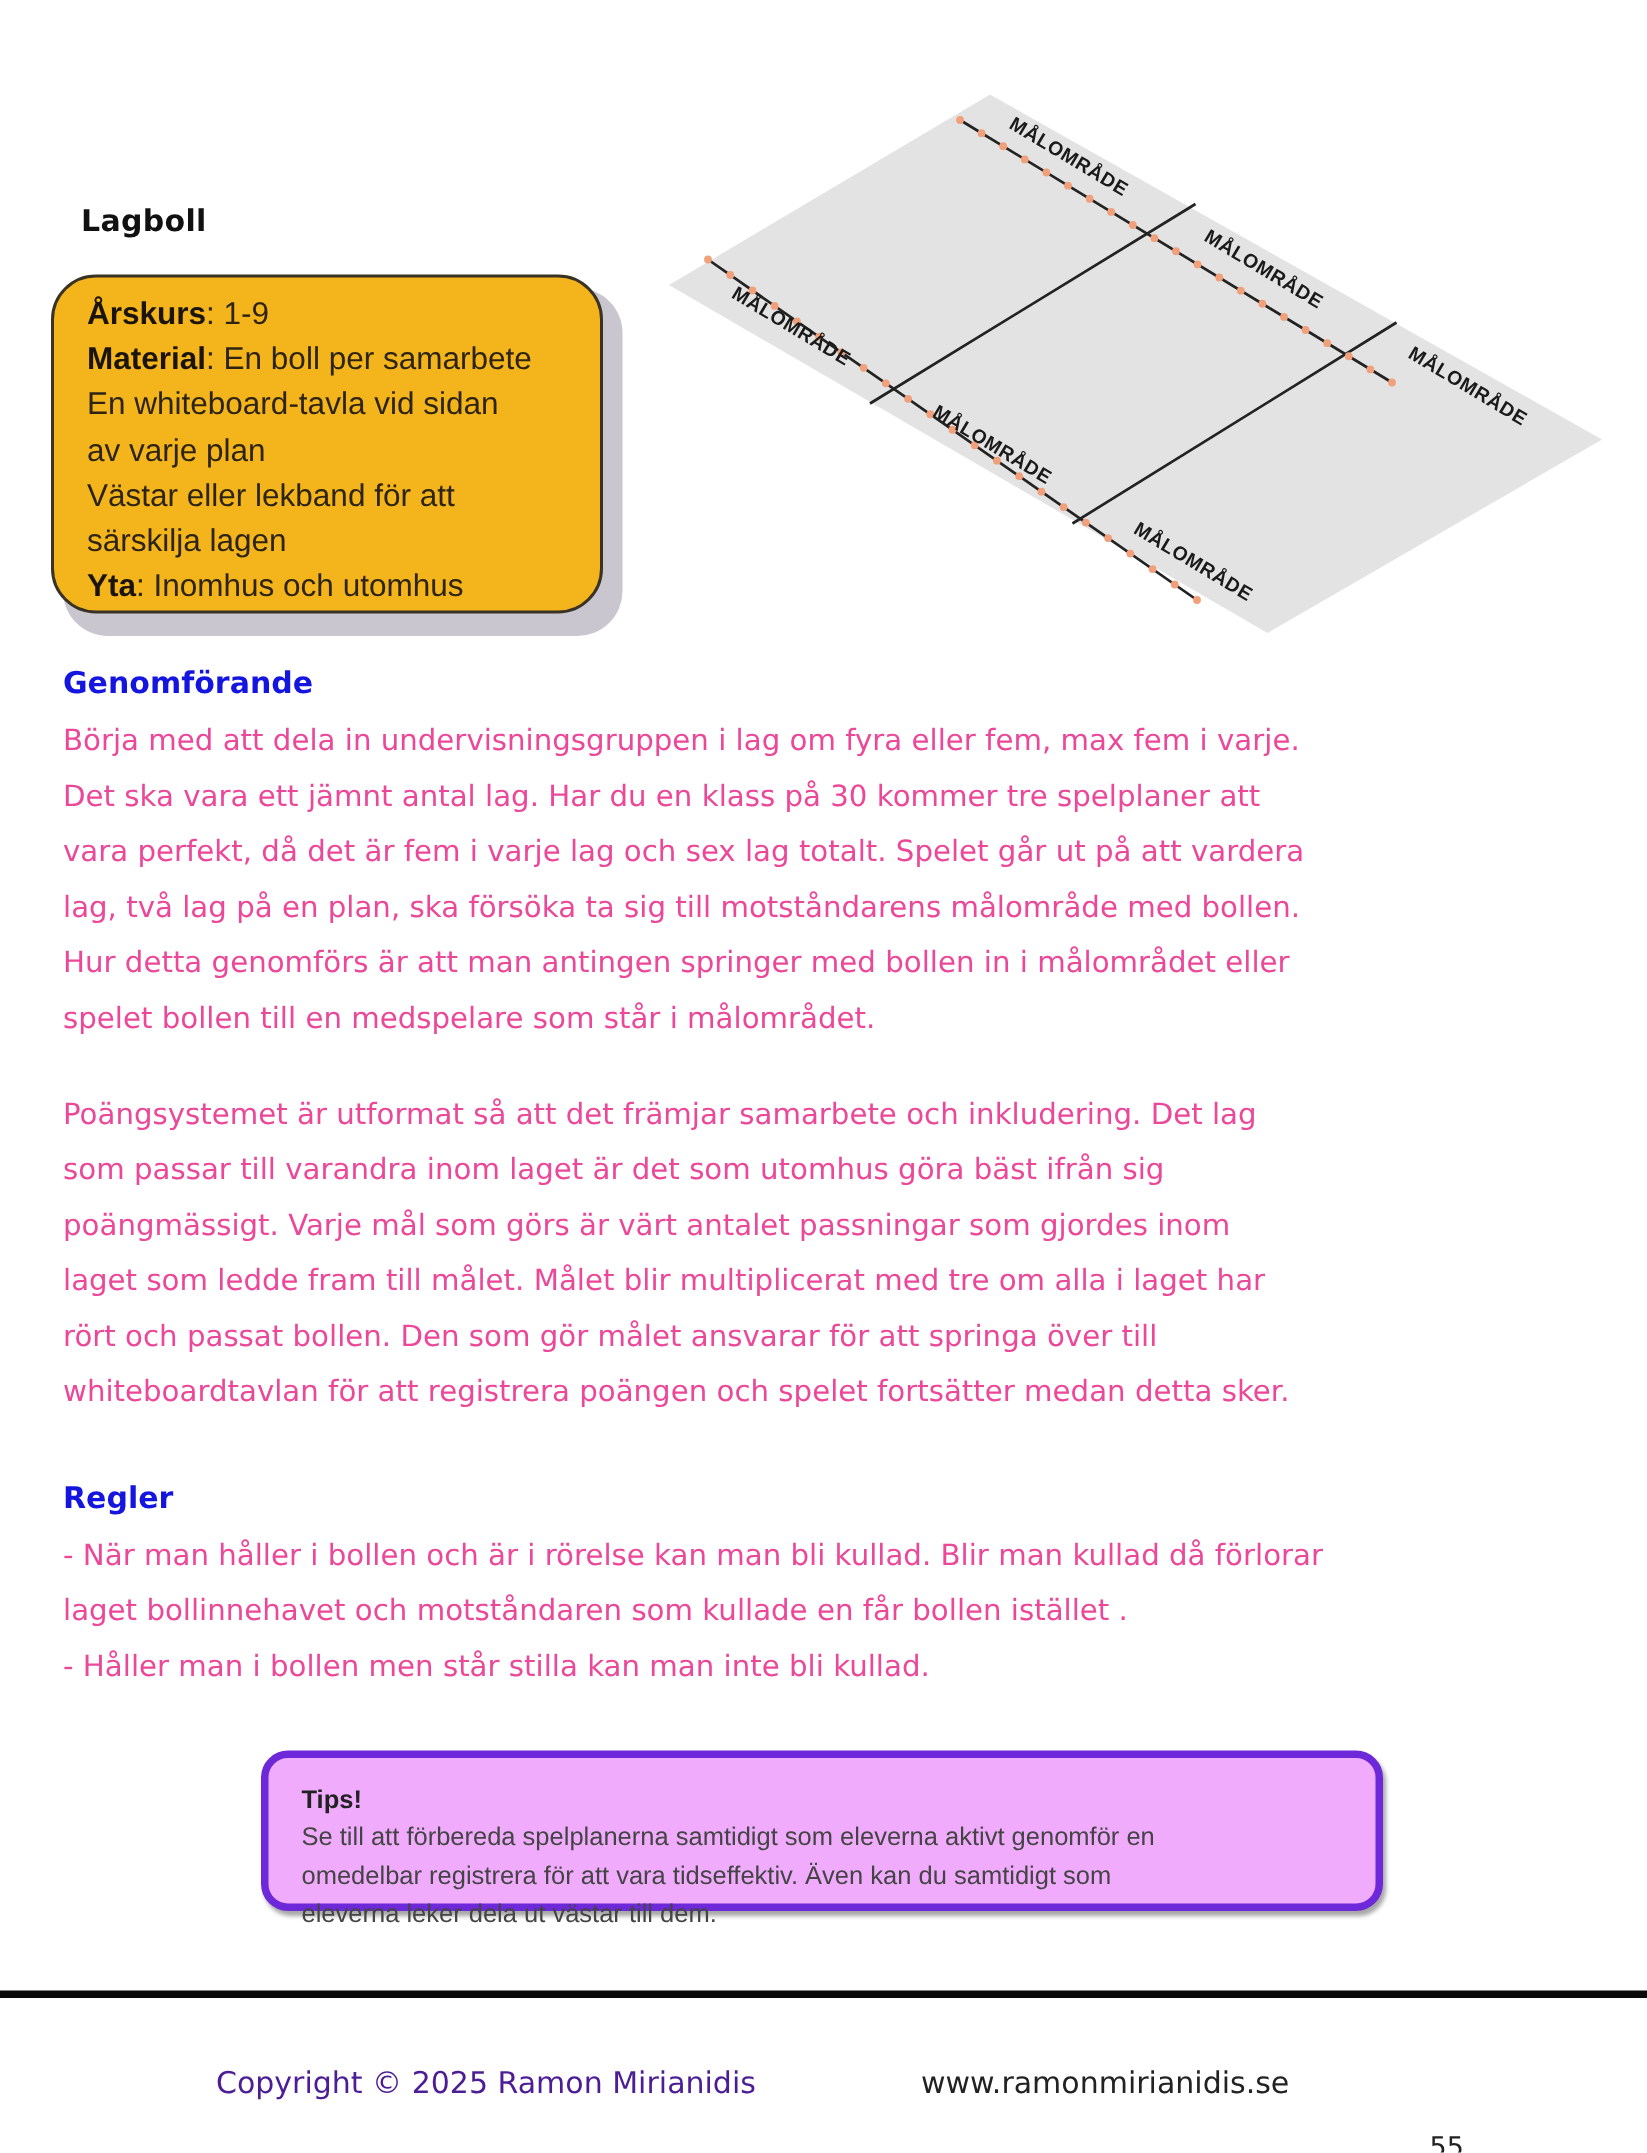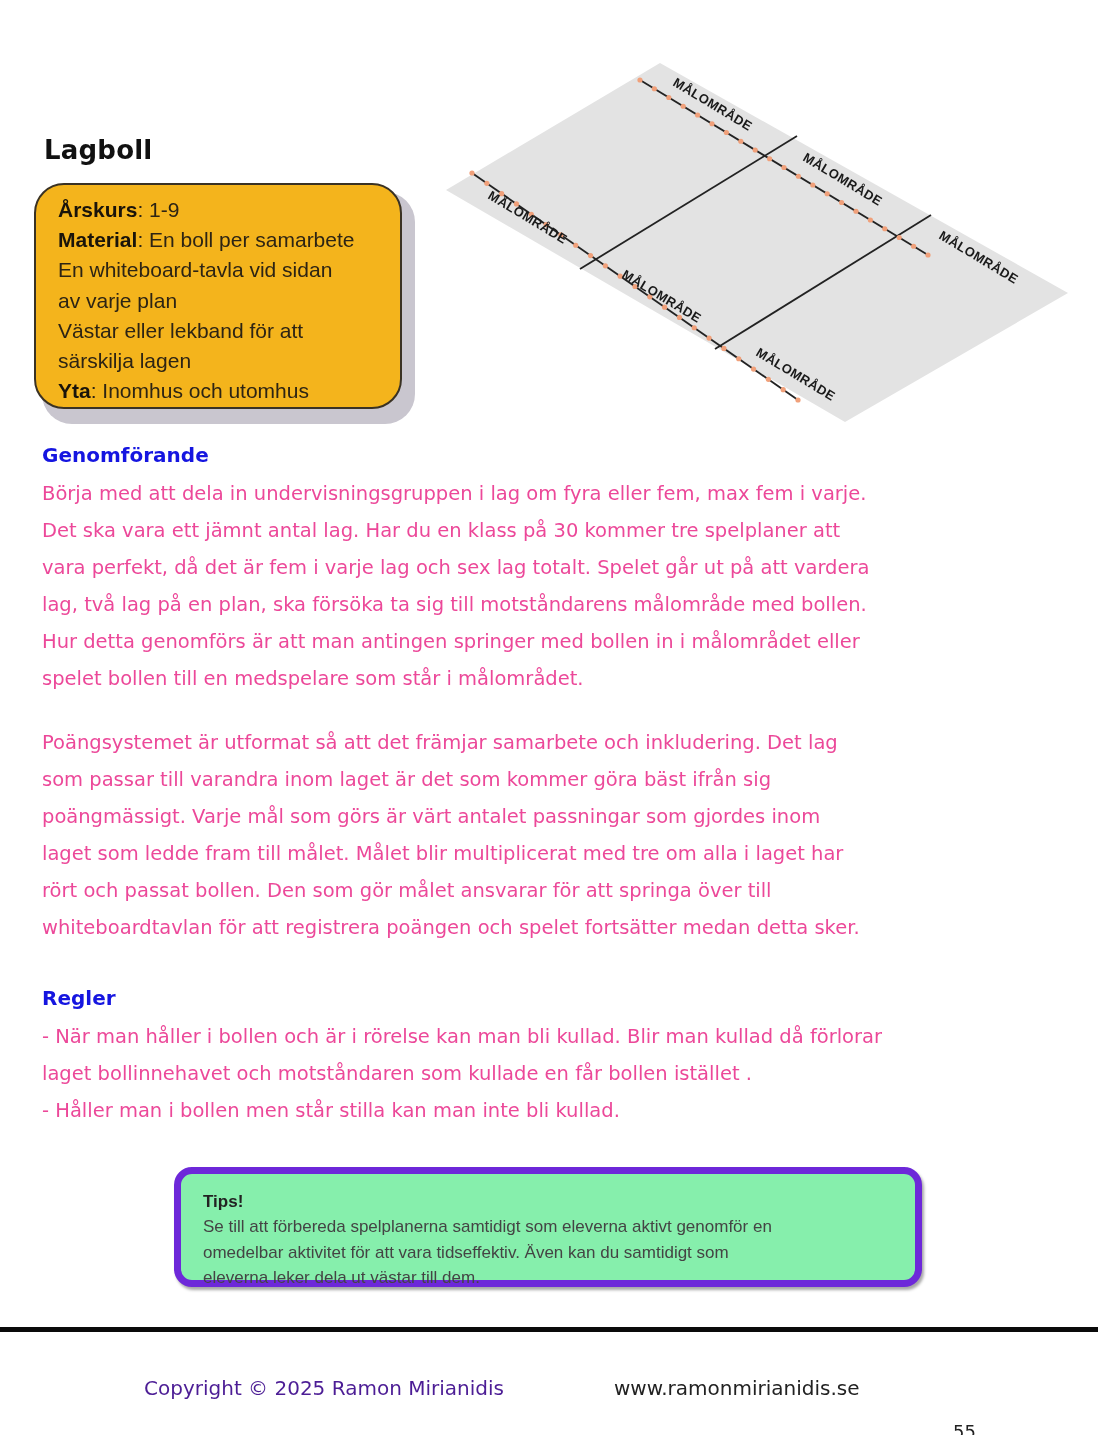--- a/index.html
+++ b/index.html
@@ -1,33 +1,33 @@
 <!DOCTYPE html>
 <html><head>
 <meta charset="utf-8">
 <style>
   html, body { margin: 0; padding: 0; background: #ffffff; }
   body { width: 1098px; height: 1435px; position: relative; overflow: hidden;
          font-family: "DejaVu Sans", "Liberation Sans", sans-serif; color: #1a1a1a; }
-  .title { position: absolute; left: 44px; top: 135px; font-size: 26px; font-weight: bold;
+  .title { position: absolute; left: 54px; top: 135px; font-size: 20px; font-weight: bold;
            color: #111; letter-spacing: 0.2px; margin: 0; }
   .info-shadow { position: absolute; left: 42px; top: 192px; width: 373px; height: 232px;
                  border-radius: 30px; background: #c9c6cf; }
   .info-box { position: absolute; left: 34px; top: 183px; width: 368px; height: 226px;
               border-radius: 30px; background: #f4b41c; border: 2px solid #3a3224;
               box-sizing: border-box; padding: 10px 0 0 22px; }
   .info-line { font-family: "Liberation Sans", sans-serif; font-size: 21px; line-height: 30.2px;
                color: #2d2414; white-space: nowrap; }
   .info-line b { color: #1a140a; }
   .diagram { position: absolute; left: 440px; top: 55px; width: 640px; height: 380px; }
   .section-h { position: absolute; left: 42px; font-size: 20px; font-weight: bold; color: #1515e0; margin: 0; }
   .para { position: absolute; left: 42px; width: 950px; font-size: 19.5px; line-height: 37px; color: #ec4899; margin: 0; }
   .para .ln { display: block; white-space: nowrap; }
-  .tips { position: absolute; left: 174px; top: 1167px; width: 748px; height: 120px;
-          border: 7px solid #6d28d9; border-radius: 18px; box-sizing: border-box; background: #86efac;
+  .tips { position: absolute; left: 174px; top: 1167px; width: 748px; height: 107px;
+          border: 5px solid #6d28d9; border-radius: 18px; box-sizing: border-box; background: #f0abfc;
           box-shadow: 2px 3px 3px rgba(0,0,0,0.35); padding: 16px 0 0 22px; }
   .tips-title { font-family: "Liberation Sans", sans-serif; font-weight: bold; font-size: 17px; color: #222; line-height: 24px; }
   .tips-ln { font-family: "Liberation Sans", sans-serif; font-size: 17px; color: #444; line-height: 25.5px; white-space: nowrap; }
   .rule { position: absolute; left: 0; top: 1327px; width: 1098px; height: 5px; background: #0a0a0a; }
   .page-num { position: absolute; left: 953px; top: 1421px; font-size: 18px; color: #222; }
   .copyright { position: absolute; left: 144px; top: 1376px; font-size: 20px; color: #4c1d95; }
   .website { position: absolute; left: 614px; top: 1376px; font-size: 20px; color: #222; }
 </style>
 </head>
 <body>
@@ -116,37 +116,37 @@
 <div class="para" style="top:475px;">
   <span class="ln">Börja med att dela in undervisningsgruppen i lag om fyra eller fem, max fem i varje.</span>
   <span class="ln">Det ska vara ett jämnt antal lag. Har du en klass på 30 kommer tre spelplaner att</span>
   <span class="ln">vara perfekt, då det är fem i varje lag och sex lag totalt. Spelet går ut på att vardera</span>
   <span class="ln">lag, två lag på en plan, ska försöka ta sig till motståndarens målområde med bollen.</span>
   <span class="ln">Hur detta genomförs är att man antingen springer med bollen in i målområdet eller</span>
   <span class="ln">spelet bollen till en medspelare som står i målområdet.</span>
 </div>
 <div class="para" style="top:724px;">
   <span class="ln">Poängsystemet är utformat så att det främjar samarbete och inkludering. Det lag</span>
-  <span class="ln">som passar till varandra inom laget är det som kommer göra bäst ifrån sig</span>
+  <span class="ln">som passar till varandra inom laget är det som utomhus göra bäst ifrån sig</span>
   <span class="ln">poängmässigt. Varje mål som görs är värt antalet passningar som gjordes inom</span>
   <span class="ln">laget som ledde fram till målet. Målet blir multiplicerat med tre om alla i laget har</span>
   <span class="ln">rört och passat bollen. Den som gör målet ansvarar för att springa över till</span>
   <span class="ln">whiteboardtavlan för att registrera poängen och spelet fortsätter medan detta sker.</span>
 </div>
 
 <h2 class="section-h" style="top:986px;">Regler</h2>
 <div class="para" style="top:1018px;">
   <span class="ln">- När man håller i bollen och är i rörelse kan man bli kullad. Blir man kullad då förlorar</span>
   <span class="ln">laget bollinnehavet och motståndaren som kullade en får bollen istället .</span>
   <span class="ln">- Håller man i bollen men står stilla kan man inte bli kullad.</span>
 </div>
 
 <div class="tips">
   <div class="tips-title">Tips!</div>
   <div class="tips-ln">Se till att förbereda spelplanerna samtidigt som eleverna aktivt genomför en</div>
-  <div class="tips-ln">omedelbar aktivitet för att vara tidseffektiv. Även kan du samtidigt som</div>
+  <div class="tips-ln">omedelbar registrera för att vara tidseffektiv. Även kan du samtidigt som</div>
   <div class="tips-ln">eleverna leker dela ut västar till dem.</div>
 </div>
 
 <div class="rule"></div>
 <div class="page-num">55</div>
 <div class="copyright">Copyright © 2025 Ramon Mirianidis</div>
 <div class="website">www.ramonmirianidis.se</div>
 
 </body></html>

